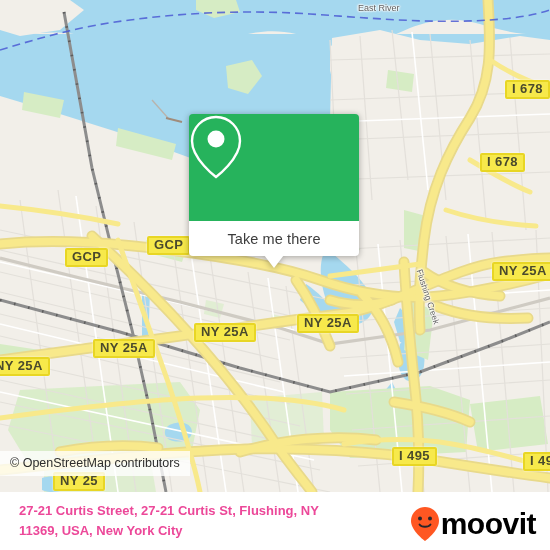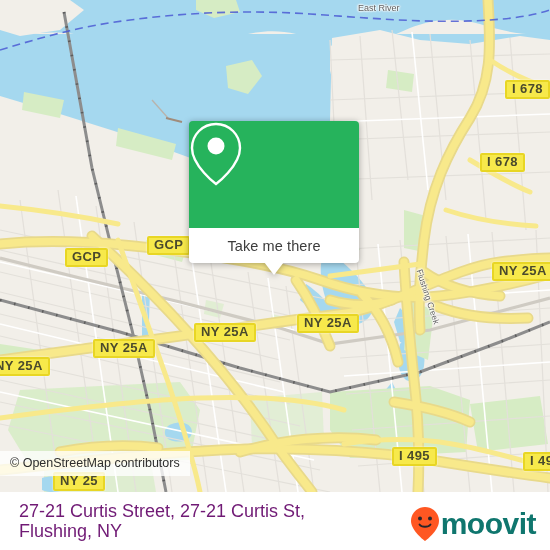--- a/index.html
+++ b/index.html
@@ -33,21 +33,21 @@
   
   #attrib{
     position:absolute;left:0;bottom:16px;height:25px;line-height:25px;
     background:rgba(255,255,255,.78);
     color:#2d2d2d;font-size:12.5px;padding:0 10px 0 10px;
     white-space:nowrap;
   }
 
   
   #popup{
-    position:absolute;left:189px;top:121px;width:148px;height:142px;
+    position:absolute;left:189px;top:114px;width:148px;height:142px;
     border-radius:0;overflow:visible;
     filter:drop-shadow(0 1px 3px rgba(0,0,0,.33));
   }
   #popup-head{
     position:absolute;left:0;top:0;width:170px;height:107px;
     background:#26b35c;border-radius:4px 4px 0 0;
     display:flex;align-items:center;justify-content:center;
   }
   #popup-foot{
     position:absolute;left:0;top:107px;width:170px;height:35px;
@@ -62,28 +62,28 @@
     border-left:10px solid transparent;border-right:10px solid transparent;
     border-top:13px solid #ffffff;
   }
 
   
   #footer{
     position:absolute;left:0;top:492px;width:550px;height:58px;
     background:#ffffff;display:flex;align-items:center;
   }
   #footer-text{
-    font-size:18px;line-height:20px;color:#701a75;
-    margin-left:19px;width:340px;
+    font-size:13px;line-height:20px;color:#ec4899;
+    margin-left:19px;width:340px;font-weight:bold;
   }
   #footer-logo{
     position:absolute;right:14px;top:14px;display:flex;align-items:center;
   }
   #footer-logo .word{
-    font-size:30px;font-weight:bold;color:#0f766e;letter-spacing:-.5px;
+    font-size:30px;font-weight:bold;color:#000000;letter-spacing:-.5px;
     margin-left:1px;line-height:30px;
   }
 </style>
 </head>
 <body>
 
 <div id="app">
 
   <div id="map">
 
@@ -303,20 +303,21 @@
       </div>
       <div id="popup-tail"></div>
     </div>
 
     <div id="attrib">© OpenStreetMap contributors</div>
   </div>
 
   <div id="footer">
     <div id="footer-text">
       <div>27-21 Curtis Street, 27-21 Curtis St, Flushing, NY</div>
+      <div>11369, USA, New York City</div>
     </div>
     <div id="footer-logo">
       <svg width="30" height="36" viewBox="0 0 30 36">
         <path d="M15,1 C7.3,1 1,7.3 1,15 C1,25 15,35 15,35 C15,35 29,25 29,15 C29,7.3 22.7,1 15,1 Z" fill="#ff5722"></path>
         <circle cx="10" cy="12.5" r="2" fill="#27262b"></circle>
         <circle cx="20" cy="12.5" r="2" fill="#27262b"></circle>
         <path d="M9.5,18.5 C11.5,21.5 18.5,21.5 20.5,18.5" fill="none" stroke="#27262b" stroke-width="1.8" stroke-linecap="round"></path>
       </svg>
       <span class="word">moovit</span>
     </div>

